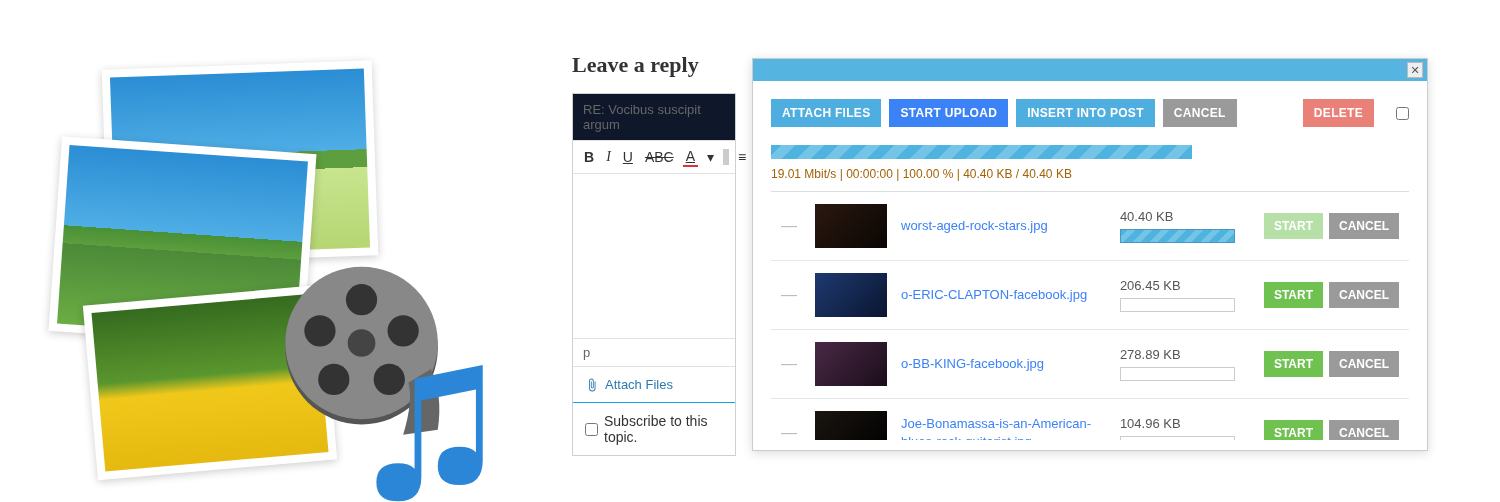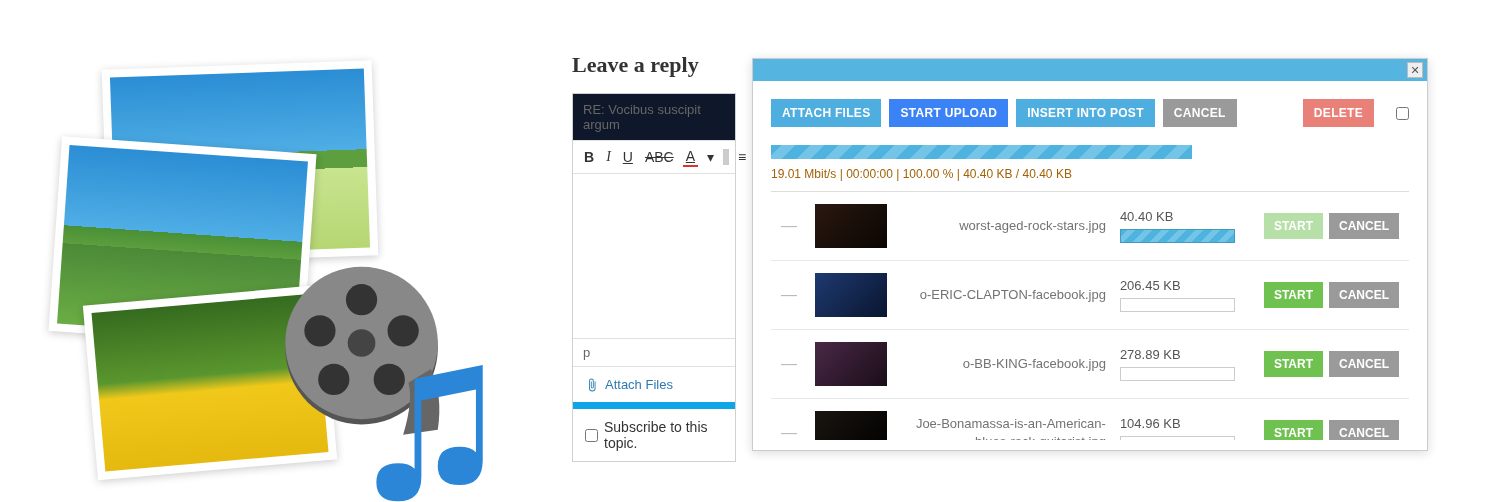--- a/index.html
+++ b/index.html
@@ -28,21 +28,21 @@
     .tb-bold { font-weight: bold; }
     .tb-italic { font-style: italic; font-family: serif; }
     .tb-underline { text-decoration: underline; }
     .tb-strike { text-decoration: line-through; font-size: 11px; }
     .tb-a { text-decoration: underline; }
     .tb-list, .tb-olist, .tb-outdent, .tb-indent { font-size: 13px; }
     .tb-sep { width: 1px; height: 16px; background: #ccc; }
     .editor-body { height: 164px; }
     .p-marker { padding: 6px 10px; color: #666; border-top: 1px solid #e0e0e0; font-size: 13px; }
     .attach-files-link { padding: 10px 12px; color: #2a7ab0; border-top: 1px solid #e0e0e0; cursor: pointer; display: flex; align-items: center; gap: 6px; }
-    .subscribe-row { padding: 10px 12px; color: #333; border-top: 7px solid #0ea5e9; display: flex; align-items: center; gap: 6px; font-size: 14px; }
+    .subscribe-row { padding: 10px 12px; color: #333; border-top: 1px solid #0ea5e9; display: flex; align-items: center; gap: 6px; font-size: 14px; }
     
     
     .upload-modal { position: absolute; left: 752px; top: 58px; width: 676px; border: 1px solid #ccc; background: #fff; box-shadow: 0 2px 10px rgba(0,0,0,0.15); }
     .modal-header { height: 22px; background: #55b5e0; position: relative; }
     .close-btn { position: absolute; right: 4px; top: 3px; width: 16px; height: 16px; background: #eee; border: 1px solid #bbb; font-size: 11px; line-height: 14px; text-align: center; cursor: pointer; color: #555; }
     .modal-body { padding: 18px 18px 10px 18px; }
     .btn-row { display: flex; align-items: center; gap: 8px; margin-bottom: 18px; }
     .btn { padding: 7px 11px; font-size: 12px; color: #fff; font-weight: bold; border: none; cursor: pointer; letter-spacing: 0.3px; }
     .btn-blue { background: #4faee0; }
     .btn-green { background: #3b82f6; }
@@ -54,21 +54,21 @@
     .stats-line { font-size: 12px; color: #a16207; border-bottom: 1px solid #ddd; padding-bottom: 10px; }
     
     .file-list { max-height: 248px; overflow-y: scroll; margin-top: 0; }
     .file-row { display: flex; align-items: center; padding: 12px 10px; border-bottom: 1px solid #e8e8e8; gap: 14px; font-size: 13px; }
     .drag-handle { color: #bbb; font-size: 16px; width: 20px; }
     .thumb { width: 72px; height: 44px; flex-shrink: 0; }
     .thumb-dark { background: linear-gradient(135deg, #2b1810, #0a0603); }
     .thumb-blue { background: linear-gradient(135deg, #1e3a70, #0a1530); }
     .thumb-bb { background: linear-gradient(135deg, #4a2847, #1a0d18); }
     .thumb-joe { background: linear-gradient(135deg, #1a1510, #000); }
-    .fname { flex: 1; color: #737373; line-height: 1.4; text-align: right; }
+    .fname { flex: 1; color: #3b82f6; line-height: 1.4; }
     .fsize-col { width: 130px; color: #555; }
     .fsize-text { margin-bottom: 5px; }
     .mini-field { width: 115px; height: 14px; border: 1px solid #ccc; background: #fff; }
     .mini-progress { width: 115px; height: 14px; background: repeating-linear-gradient(-45deg, #4fb3df, #4fb3df 6px, #73c4e6 6px, #73c4e6 12px); border: 1px solid #409ac5; }
     .row-btns { display: flex; gap: 6px; }
     .btn-sm { padding: 6px 10px; font-size: 12px; color: #fff; font-weight: bold; border: none; cursor: pointer; }
     .btn-sm-green { background: #6fc150; }
     .btn-sm-green-dis { background: #b7dfa8; }
     .btn-sm-grey { background: #9a9a9a; }
     

